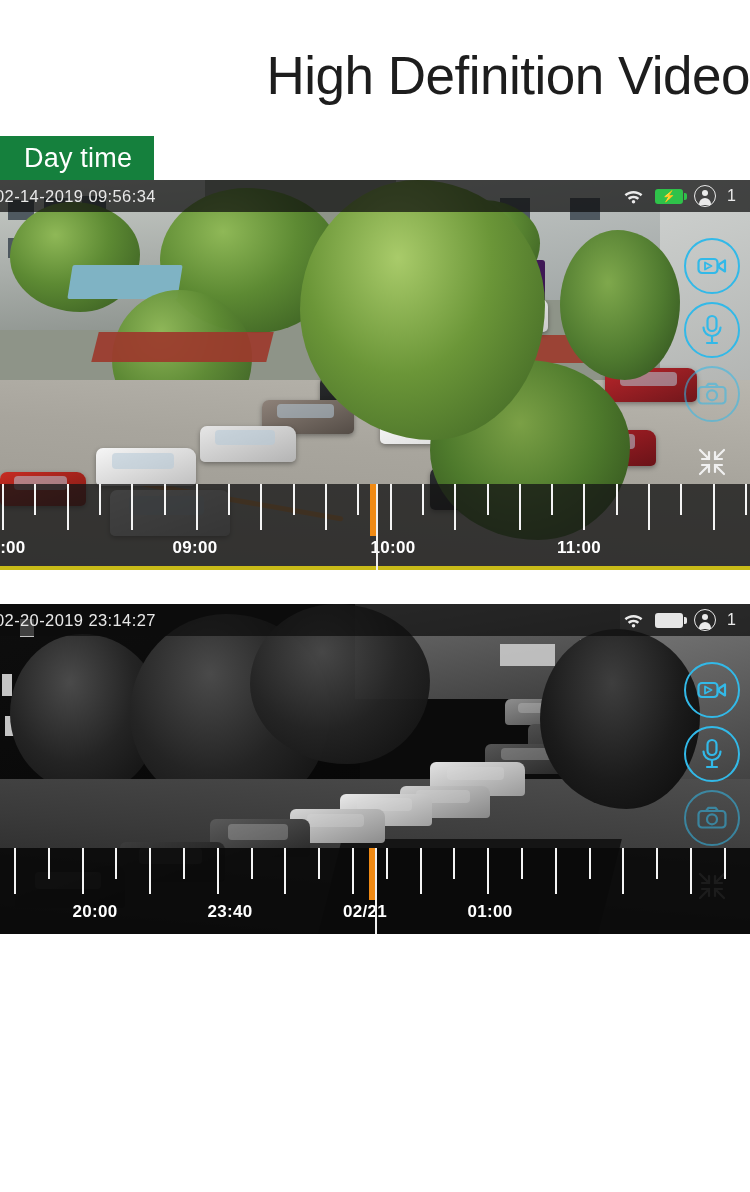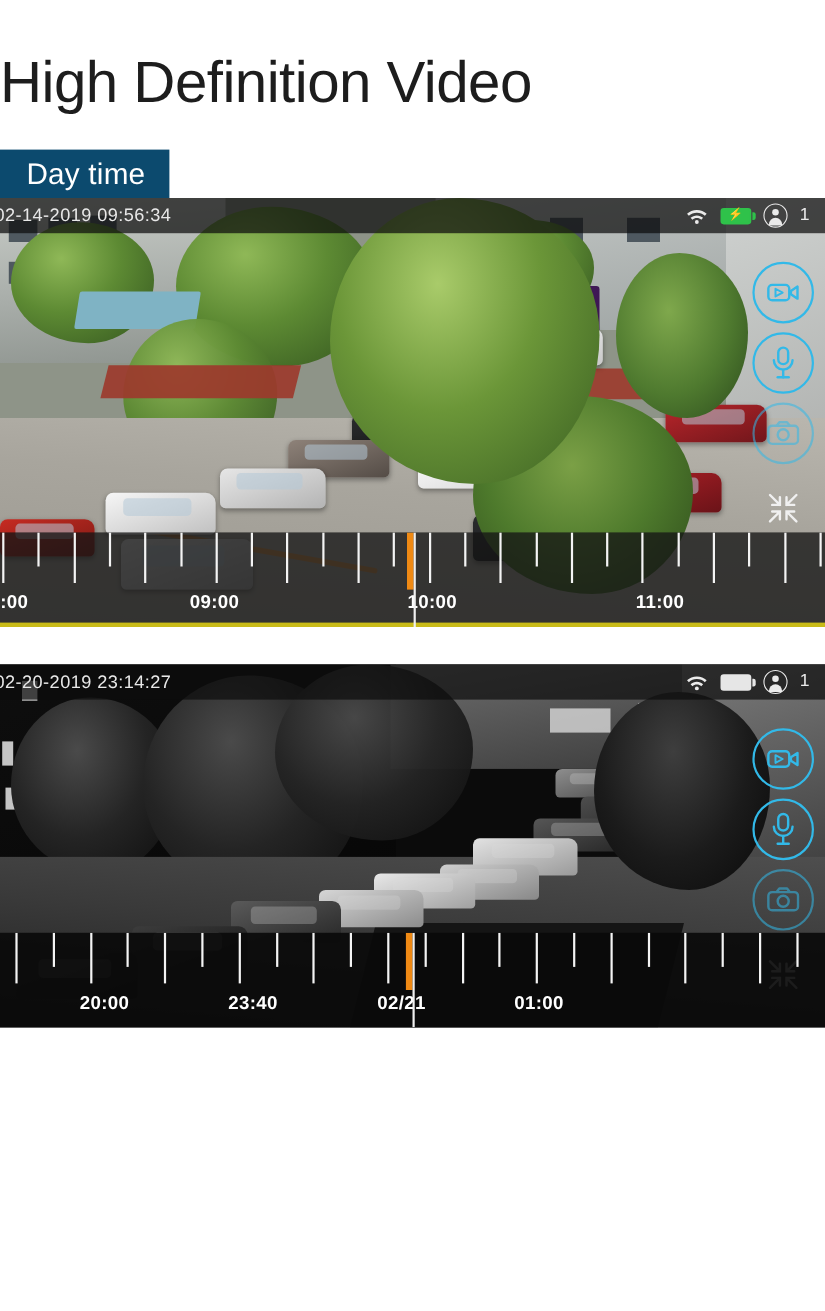--- a/index.html
+++ b/index.html
@@ -5,33 +5,33 @@
   * { margin:0; padding:0; box-sizing:border-box; }
   html, body {
     width:750px; height:1192px;
     background:#ffffff;
     font-family:"Liberation Sans", sans-serif;
     overflow:hidden;
   }
   .page { position:relative; width:750px; height:1192px; background:#fff; }
 
   
-  .header { padding-top:46px; text-align:left; }
+  .header { padding-top:46px; text-align:right; }
   .hero-title {
     font-size:53px; line-height:60px; font-weight:400;
     color:#1d1d1d; letter-spacing:-0.5px;
   }
   .hero-sub {
     margin:18px auto 0; width:706px;
     font-size:20.5px; line-height:29px; color:#2b2b2b; font-weight:400;
   }
 
   
   .badge {
-    display:inline-block; background:#0c4a6e; color:#fff;
+    display:inline-block; background:#15803d; color:#fff;
     font-size:27px; line-height:44px; height:44px;
     padding:0 22px 0 24px; font-weight:400; letter-spacing:0.2px;
   }
   .badge-wrap { margin-top:0; }
 
   
   .video {
     position:relative; width:750px; overflow:hidden; background:#101010;
   }
   .video.day   { height:390px; }
@@ -369,21 +369,21 @@
         <div class="tick short" style="left: 551.1px;"></div>
         <div class="tick long" style="left: 583.4px;"></div>
         <div class="tick short" style="left: 615.7px;"></div>
         <div class="tick long" style="left: 648px;"></div>
         <div class="tick short" style="left: 680.3px;"></div>
         <div class="tick long" style="left: 712.6px;"></div>
         <div class="tick short" style="left: 744.9px;"></div>
         <div class="tl-label" style="left: 8px;">8:00</div>
         <div class="tl-label" style="left: 195px;">09:00</div>
         <div class="tl-label" style="left: 393px;">10:00</div>
-        <div class="tl-label" style="left: 600px; margin-top: 24px;">11:00</div>
+        <div class="tl-label" style="left: 579px; margin-top: 24px;">11:00</div>
         <div class="playhead-orange" style="left: 370px; background: rgb(240, 138, 20);"></div>
         <div class="playhead-line" style="left: 376px;"></div>
       </div>
   </div>
 
   <div class="gap-white" style="height:34px;"></div>
 
 
   <div class="video night">
     <div class="scene night-scene">

